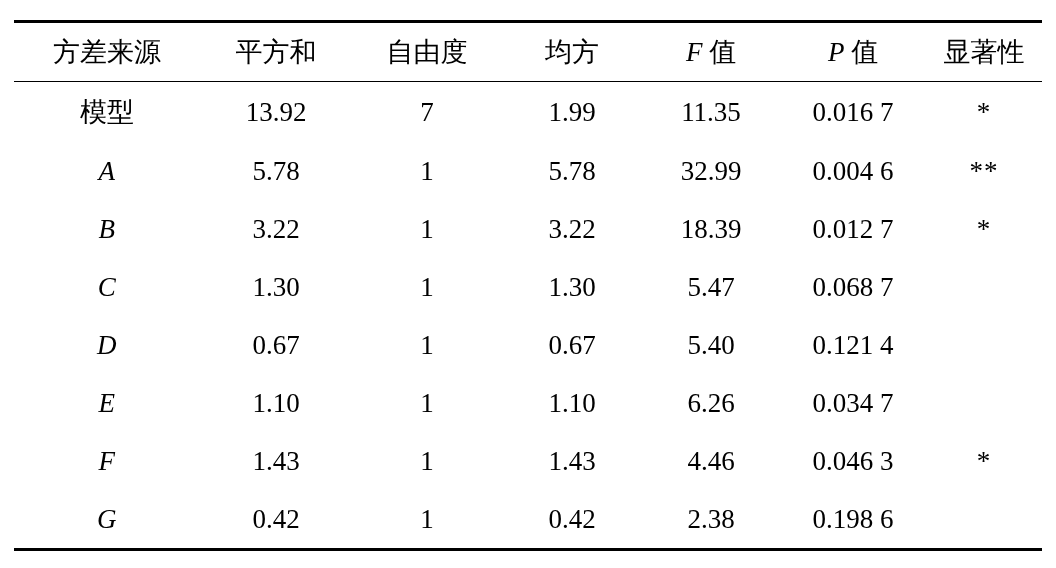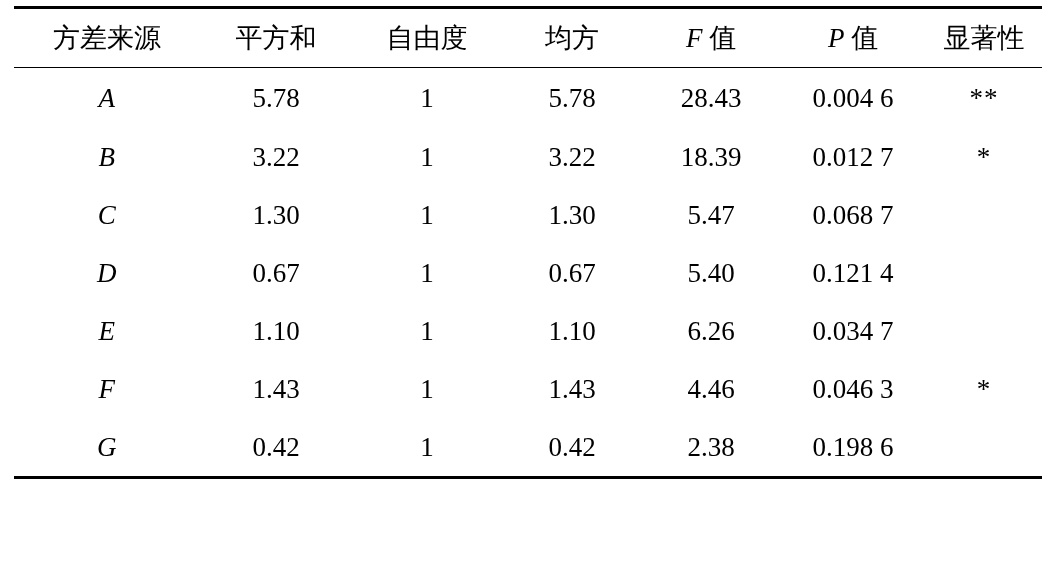--- a/index.html
+++ b/index.html
@@ -11,21 +11,21 @@
     width: 1056px;
     height: 568px;
     font-family: "Liberation Serif", "DejaVu Serif", serif;
     color: #000000;
     overflow: hidden;
   }
   .sheet {
     width: 1056px;
     height: 568px;
     box-sizing: border-box;
-    padding: 6px 14px 0 14px;
+    padding: 20px 14px 0 14px;
   }
   table.anova {
     width: 1028px;
     border-collapse: collapse;
     table-layout: fixed;
   }
   table.anova th,
   table.anova td {
     text-align: center;
     vertical-align: middle;
@@ -97,25 +97,34 @@
         <th>平方和</th>
         <th>自由度</th>
         <th>均方</th>
         <th class="hdr-f"><i>F</i><span> 值</span></th>
         <th class="hdr-p"><i>P</i><span> 值</span></th>
         <th>显著性</th>
       </tr>
     </thead>
     <tbody>
       <tr>
+        <td>模型</td>
+        <td>13.92</td>
+        <td>7</td>
+        <td>1.99</td>
+        <td>11.35</td>
+        <td>0.016 7</td>
+        <td class="star">*</td>
+      </tr>
+      <tr>
         <td class="sym">A</td>
         <td>5.78</td>
         <td>1</td>
         <td>5.78</td>
-        <td>28.43</td>
+        <td>32.99</td>
         <td>0.004 6</td>
         <td class="star">**</td>
       </tr>
       <tr>
         <td class="sym">B</td>
         <td>3.22</td>
         <td>1</td>
         <td>3.22</td>
         <td>18.39</td>
         <td>0.012 7</td>

